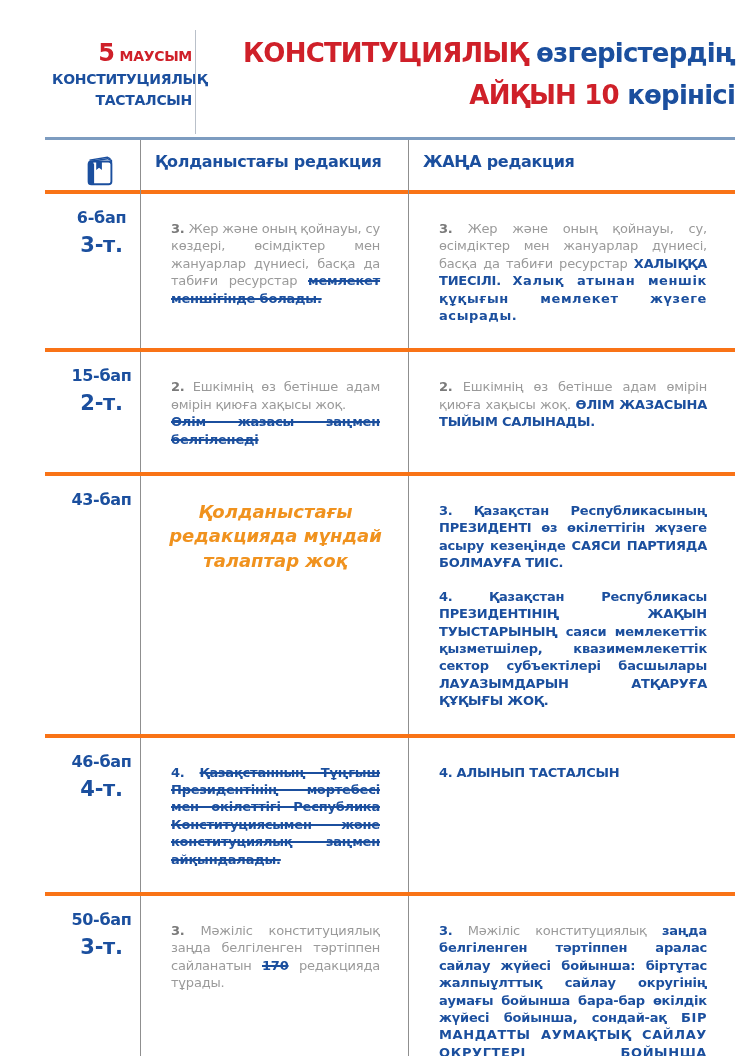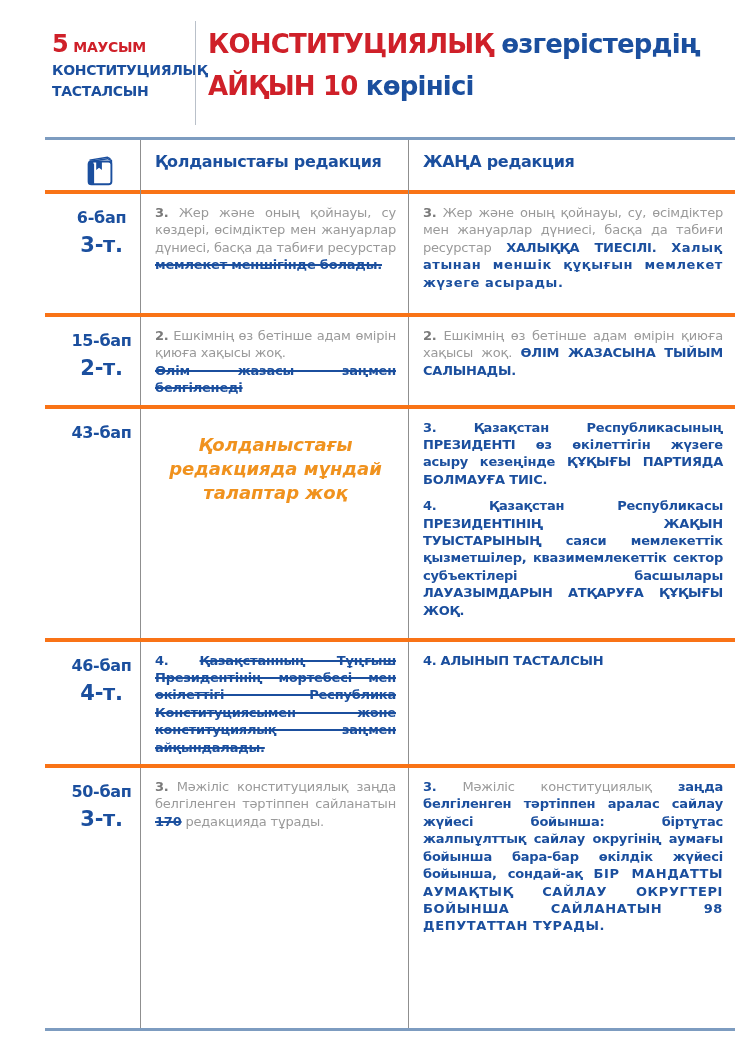--- a/index.html
+++ b/index.html
@@ -2,21 +2,21 @@
 <html><head>
 <meta charset="utf-8">
 <style>
   html,body{margin:0;padding:0;}
   body{
     width:750px;height:1056px;background:#ffffff;position:relative;overflow:hidden;
     font-family:"DejaVu Sans","Liberation Sans",sans-serif;
     -webkit-font-smoothing:antialiased;
   }
   
-  .hdr{position:absolute;left:45px;top:21px;width:690px;height:104px;}
+  .hdr{position:absolute;left:45px;top:30px;width:690px;height:104px;text-align:right;}
   .badge{position:absolute;left:7px;top:8px;width:140px;line-height:1.25;}
   .badge .day{font-size:24px;font-weight:bold;color:#cf2029;letter-spacing:-0.5px;}
   .badge .mon{font-size:14px;font-weight:bold;color:#cf2029;letter-spacing:-0.3px;}
   .badge .b2,.badge .b3{font-size:14px;font-weight:bold;color:#1b4f9e;letter-spacing:-0.3px;margin-top:3px;}
   .hdr-div{position:absolute;left:150px;top:0;width:1px;height:104px;background:#b9c0c9;}
   .title{position:absolute;left:163px;top:2px;width:527px;font-weight:bold;font-size:26px;line-height:1.62;letter-spacing:-0.8px;white-space:nowrap;}
   .t-red{color:#cf2029;}
   .t-blue{color:#1b4f9e;}
   
   .tbl{position:absolute;left:45px;top:137px;width:690px;border-top:3px solid #7d9cc0;border-bottom:3px solid #7d9cc0;box-sizing:border-box;}
@@ -26,21 +26,21 @@
   .c2,.c3{border-left:1px solid #8f8f8f;}
   .hrow{height:50px;}
   .hrow .cell{padding-top:12px;}
   .colhead{font-size:16px;font-weight:bold;color:#1b4f9e;letter-spacing:-0.3px;}
   .iconcell{display:flex;align-items:center;justify-content:center;padding:6px 0 4px 14px;}
   
   .artcell{text-align:center;padding:14px 4px 4px 22px;}
   .art{font-size:16px;font-weight:bold;color:#1b4f9e;letter-spacing:-0.3px;}
   .itm{font-size:21px;font-weight:bold;color:#1b4f9e;margin-top:6px;letter-spacing:-0.3px;}
   
-  .txt{font-size:13px;line-height:1.34;color:#9a9a9a;text-align:justify;letter-spacing:-0.2px;margin:0;}
+  .txt{font-size:13px;line-height:1.34;color:#9a9a9a;text-align:justify;letter-spacing:-0.2px;margin:16px;}
   .txt + .txt{margin-top:9px;}
   .num{font-weight:bold;color:#7a7a7a;}
   .bnum{font-weight:bold;color:#1b4f9e;}
   .bb{font-weight:bold;color:#1b4f9e;}
   .ls{letter-spacing:0.6px;}
   .strike{font-weight:bold;color:#1b4f9e;text-decoration:line-through;text-decoration-thickness:2px;}
   .blk{display:block;}
   .note{font-size:18px;font-weight:bold;font-style:italic;color:#f0921e;text-align:center;margin:14px 2px 0 2px;line-height:1.35;}
   
   .r1{min-height:123px;}
@@ -134,21 +134,21 @@
 
   <div class="row r3">
     <div class="cell artcell c1">
       <div class="art">43-бап</div>
     </div>
     <div class="cell c2">
       <p class="note">Қолданыстағы редакцияда мұндай талаптар жоқ</p>
     </div>
     <div class="cell c3">
       <p class="txt"><span class="bnum">3.</span>
-        <span class="bb">Қазақстан Республикасының ПРЕЗИДЕНТІ өз өкілеттігін жүзеге асыру кезеңінде ҚҰҚЫҒЫ ПАРТИЯДА БОЛМАУҒА ТИІС.</span></p>
+        <span class="bb">Қазақстан Республикасының ПРЕЗИДЕНТІ өз өкілеттігін жүзеге асыру кезеңінде САЯСИ ПАРТИЯДА БОЛМАУҒА ТИІС.</span></p>
       <p class="txt"><span class="bnum">4.</span>
         <span class="bb">Қазақстан Республикасы ПРЕЗИДЕНТІНІҢ ЖАҚЫН ТУЫСТАРЫНЫҢ саяси мемлекеттік қызметшілер, квазимемлекеттік сектор субъектілері басшылары ЛАУАЗЫМДАРЫН АТҚАРУҒА ҚҰҚЫҒЫ ЖОҚ.</span></p>
     </div>
   </div>
 
   <div class="row r4">
     <div class="cell artcell c1">
       <div class="art">46-бап</div>
       <div class="itm">4-т.</div>
     </div>

